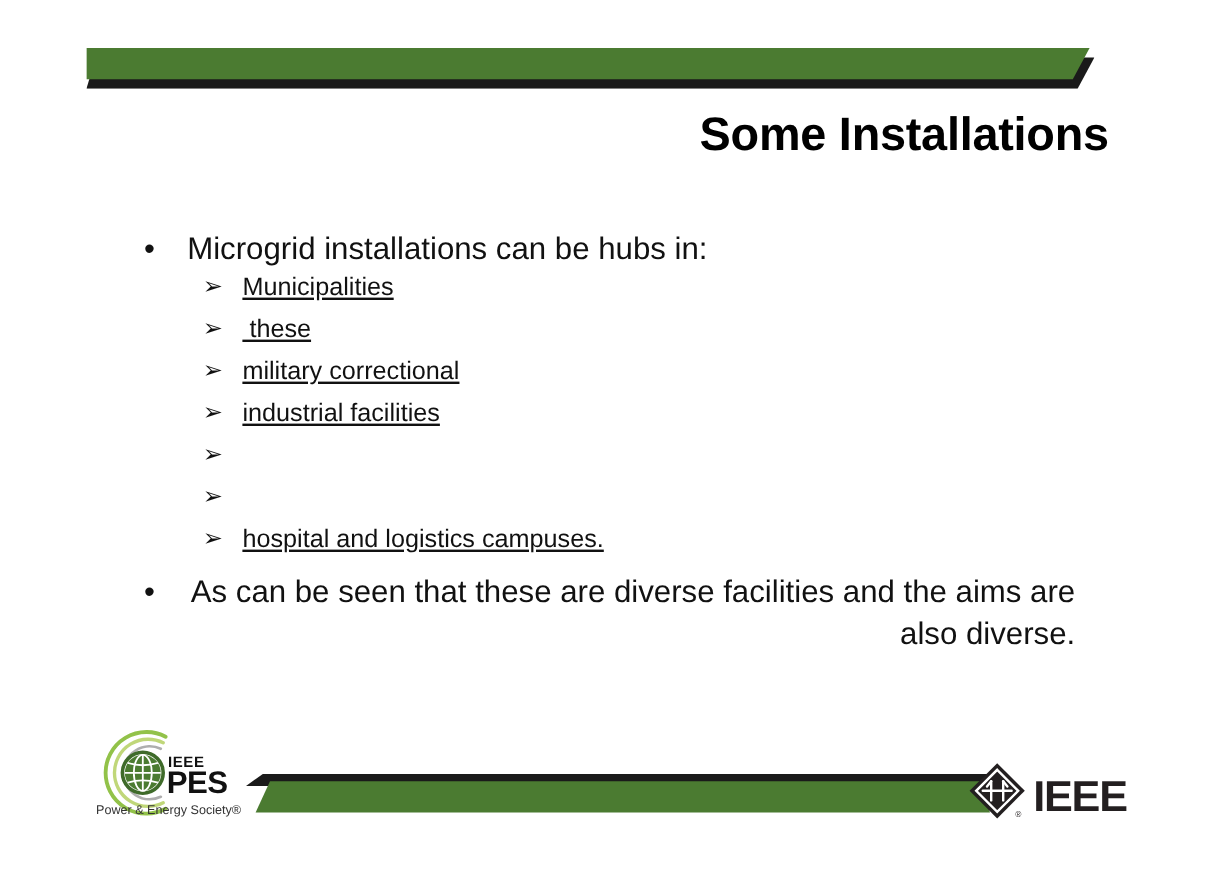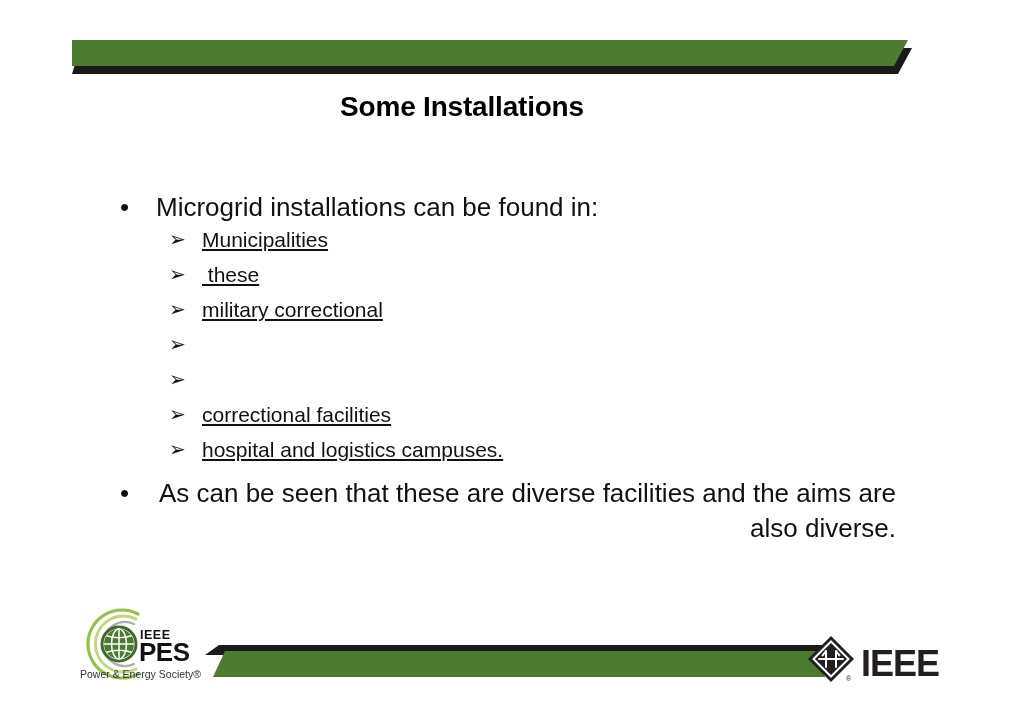--- a/index.html
+++ b/index.html
@@ -31,22 +31,22 @@
     height: 34px;
   }
   .top-banner svg { display: block; }
 
   
   .slide-title {
     position: absolute;
     left: 0;
     top: 92px;
     width: 924px;
-    text-align: center;
-    font-size: 28px;
+    text-align: right;
+    font-size: 39px;
     font-weight: bold;
     letter-spacing: -0.2px;
     color: #000000;
     line-height: 1.1;
   }
 
   
   .body-block {
     position: absolute;
     left: 112px;
@@ -147,45 +147,45 @@
       <polygon points="0,0 836,0 822,26 0,26" fill="#4B7B31"></polygon>
     </svg>
   </div>
 
   <div class="slide-title">Some Installations</div>
 
   <div class="body-block">
 
     <div class="lvl1">
       <span class="marker">•</span>
-      <span class="text">Microgrid installations can be found in:</span>
+      <span class="text">Microgrid installations can be hubs in:</span>
     </div>
 
     <div class="sub-list">
       <div class="lvl2">
         <span class="marker">➢</span>
         <span class="text">Municipalities</span>
       </div>
       <div class="lvl2">
         <span class="marker">➢</span>
         <span class="text"> these</span>
       </div>
       <div class="lvl2">
         <span class="marker">➢</span>
         <span class="text">military correctional</span>
       </div>
       <div class="lvl2">
         <span class="marker">➢</span>
-      </div>
-      <div class="lvl2">
-        <span class="marker">➢</span>
-      </div>
-      <div class="lvl2">
-        <span class="marker">➢</span>
-        <span class="text">correctional facilities</span>
+        <span class="text">industrial facilities</span>
+      </div>
+      <div class="lvl2">
+        <span class="marker">➢</span>
+      </div>
+      <div class="lvl2">
+        <span class="marker">➢</span>
       </div>
       <div class="lvl2">
         <span class="marker">➢</span>
         <span class="text">hospital and logistics campuses.</span>
       </div>
     </div>
 
     <div class="lvl1 closing">
       <span class="marker">•</span>
       <span class="text">As can be seen that these are diverse facilities and the aims are also diverse.</span>

